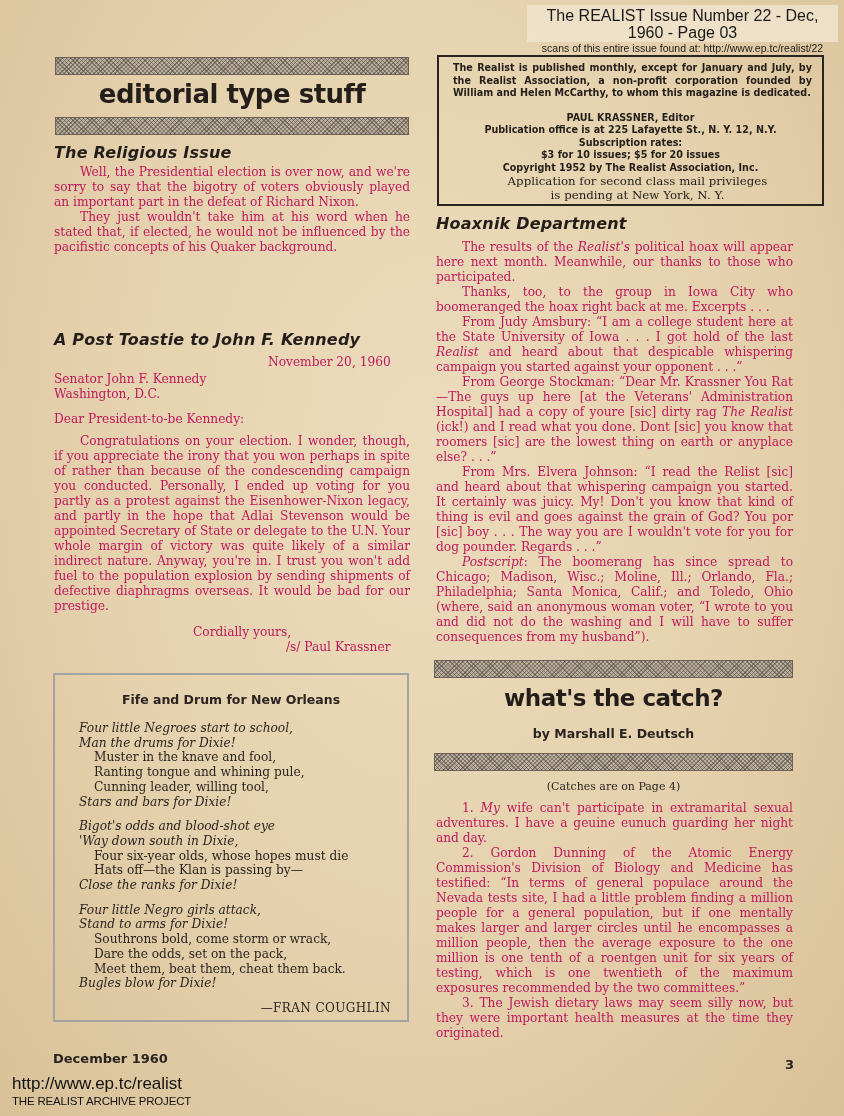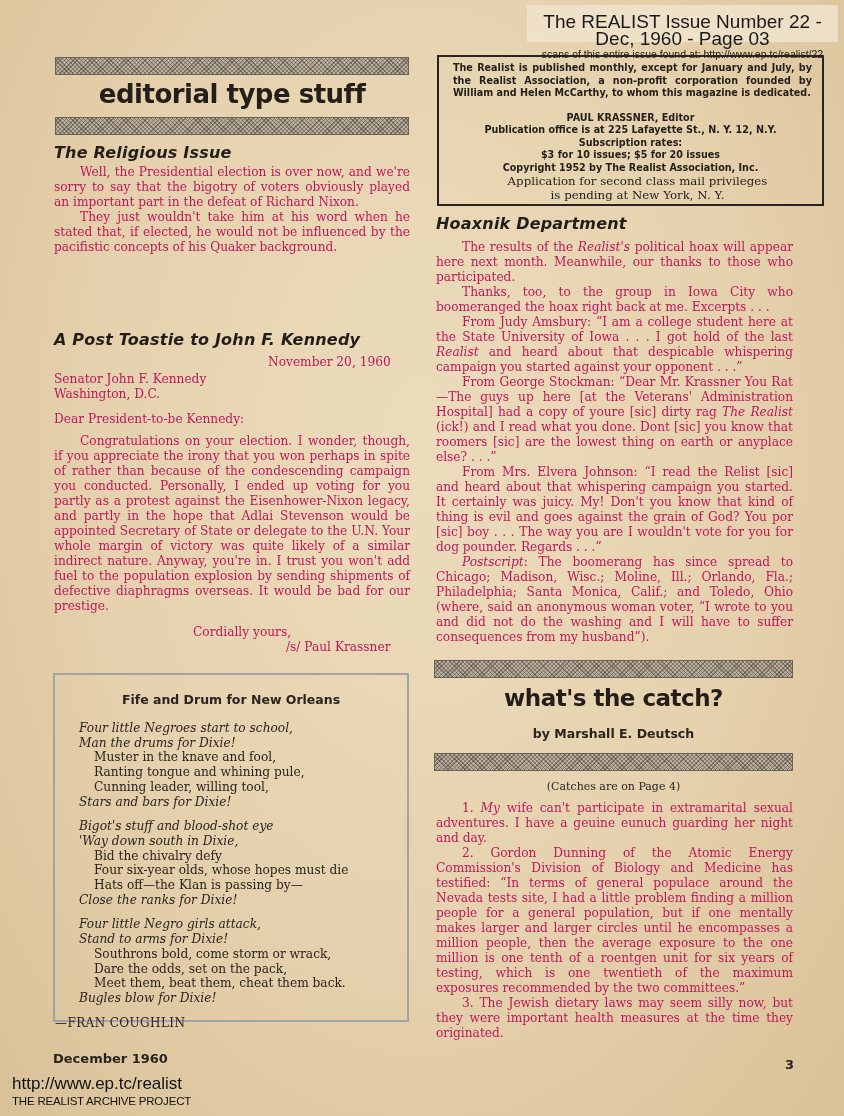--- a/index.html
+++ b/index.html
@@ -10,21 +10,21 @@
     font-family: "DejaVu Serif", serif;
   }
   .abs { position:absolute; }
 
   .watermark {
     left:527px; top:5px; width:311px; height:37px;
     background: rgba(240,228,204,0.85);
     font-family:"Liberation Sans", sans-serif; color:#1a1a1a;
     text-align:center;
   }
-  .watermark .l1 { font-size:19px; line-height:17px; margin-top:8px; }
+  .watermark .l1 { font-size:16px; line-height:17px; margin-top:2px; }
   .watermark .l2 { font-size:10.5px; line-height:14px; }
 
   .screen-bar {
     height:16px; border:1px solid #6a625a;
     background-color:#bcb09c;
     background-image:
       repeating-linear-gradient(45deg, rgba(60,55,50,0.45) 0 1px, transparent 1px 3px),
       repeating-linear-gradient(-45deg, rgba(60,55,50,0.45) 0 1px, transparent 1px 3px);
   }
 
@@ -58,21 +58,21 @@
     border:2px solid #a3a3a3;
   }
   .poem-title {
     font-family:"DejaVu Sans", sans-serif; font-weight:bold; font-size:12.5px;
     text-align:center; margin-top:17px;
   }
   .poem { margin-left:24px; margin-top:14px; font-size:12.2px; line-height:14.7px; }
   .poem .it { font-style:italic; }
   .poem .ind { padding-left:15px; }
   .poem .gap { height:10px; }
-  .poem-sig { text-align:left; padding-right:16px; margin-top:10px; font-size:12px; letter-spacing:0.4px; }
+  .poem-sig { text-align:right; padding-right:16px; margin-top:10px; font-size:12px; letter-spacing:0.4px; }
 
   .footer-date {
     left:53px; top:1051px; font-family:"DejaVu Sans", sans-serif; font-weight:bold; font-size:13px;
   }
   .footer-url { left:12px; top:1074px; font-family:"Liberation Sans", sans-serif; font-size:17px; color:#111; }
   .footer-proj { left:12px; top:1095px; font-family:"Liberation Sans", sans-serif; font-size:11.5px; color:#111; letter-spacing:-0.2px; }
   .page-num { left:785px; top:1057px; font-family:"DejaVu Sans", sans-serif; font-weight:bold; font-size:13px; }
 </style>
 </head>
 <body>
@@ -108,23 +108,22 @@
 <div class="abs poem-box">
   <div class="poem-title">Fife and Drum for New Orleans</div>
   <div class="poem" id="poem">
       <div class="it">Four little Negroes start to school,</div>
       <div class="it">Man the drums for Dixie!</div>
       <div class="ind">Muster in the knave and fool,</div>
       <div class="ind">Ranting tongue and whining pule,</div>
       <div class="ind">Cunning leader, willing tool,</div>
       <div class="it">Stars and bars for Dixie!</div>
       <div class="gap"></div>
-      <div class="it">Bigot's stuff and blood-shot eye</div>
+      <div class="it">Bigot's odds and blood-shot eye</div>
       <div class="it">'Way down south in Dixie,</div>
-      <div class="ind">Bid the chivalry defy</div>
       <div class="ind">Four six-year olds, whose hopes must die</div>
       <div class="ind">Hats off—the Klan is passing by—</div>
       <div class="it">Close the ranks for Dixie!</div>
       <div class="gap"></div>
       <div class="it">Four little Negro girls attack,</div>
       <div class="it">Stand to arms for Dixie!</div>
       <div class="ind">Southrons bold, come storm or wrack,</div>
       <div class="ind">Dare the odds, set on the pack,</div>
       <div class="ind">Meet them, beat them, cheat them back.</div>
       <div class="it">Bugles blow for Dixie!</div>

